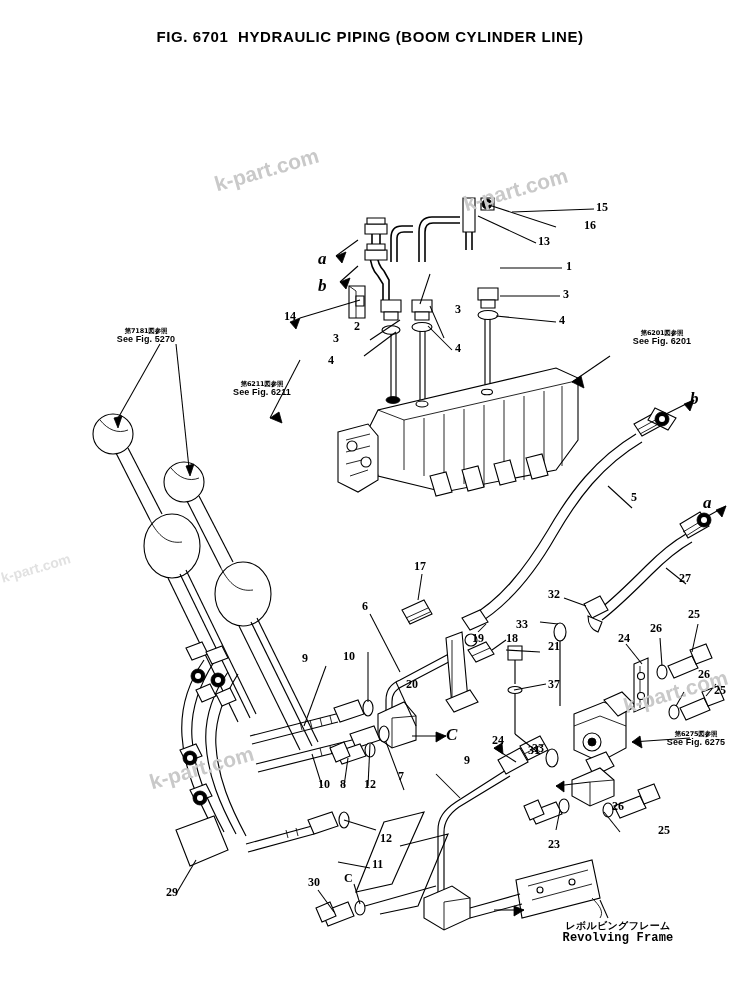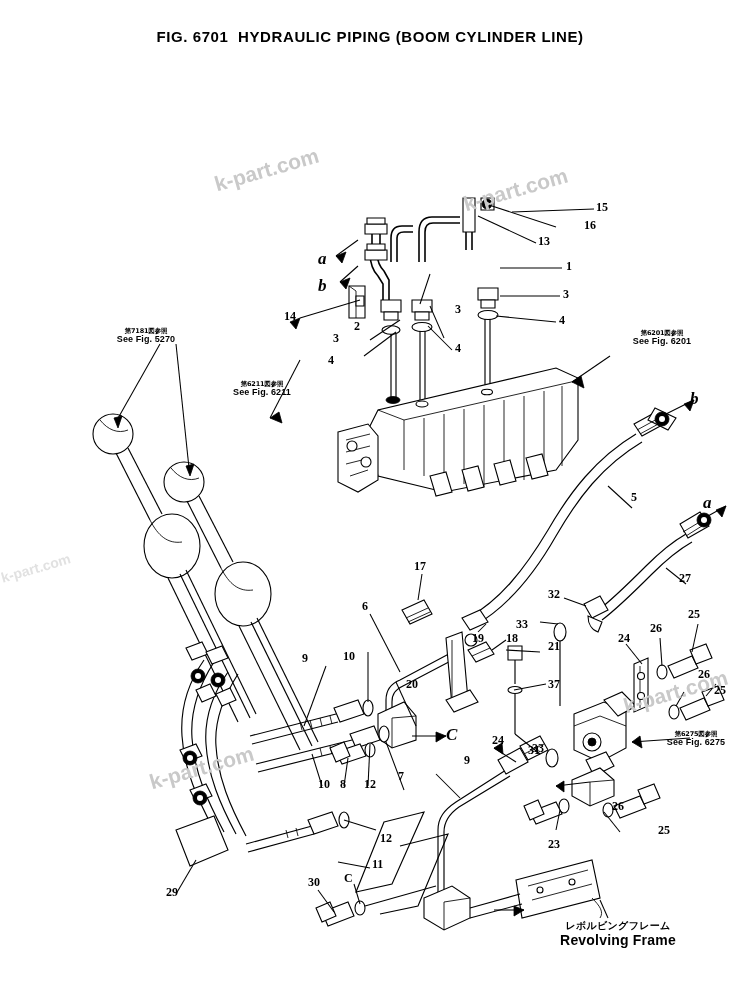--- a/index.html
+++ b/index.html
@@ -33,21 +33,21 @@
     font-family:"Liberation Serif","DejaVu Serif",serif;
     line-height:1;white-space:nowrap;
   }
   .callout.letter{font-size:17px;font-style:italic;font-family:"Liberation Serif",serif;}
   
   .figref{position:absolute;text-align:center;line-height:1.05;white-space:nowrap;}
   .figref .r1{font-size:6.5px;font-weight:bold;letter-spacing:-.2px;}
   .figref .r2{font-size:9px;font-weight:bold;letter-spacing:.1px;}
   .framelbl{position:absolute;text-align:center;line-height:1.15;white-space:nowrap;}
   .framelbl .r1{font-size:10px;font-weight:bold;letter-spacing:.3px;}
-  .framelbl .r2{font-size:14px;font-weight:bold;letter-spacing:.2px;}
+  .framelbl .r2{font-size:12px;font-weight:bold;letter-spacing:.2px;font-family:Liberation Mono, monospace;}
   
   .wm{
     position:absolute;color:#c9c9c9;font-weight:bold;
     font-family:"Liberation Sans",sans-serif;
     white-space:nowrap;pointer-events:none;
   }
   svg{display:block;}
   .ln{fill:none;stroke:#000;stroke-width:1.15;}
   .ln2{fill:none;stroke:#000;stroke-width:1.6;}
   .thin{fill:none;stroke:#000;stroke-width:.85;}

